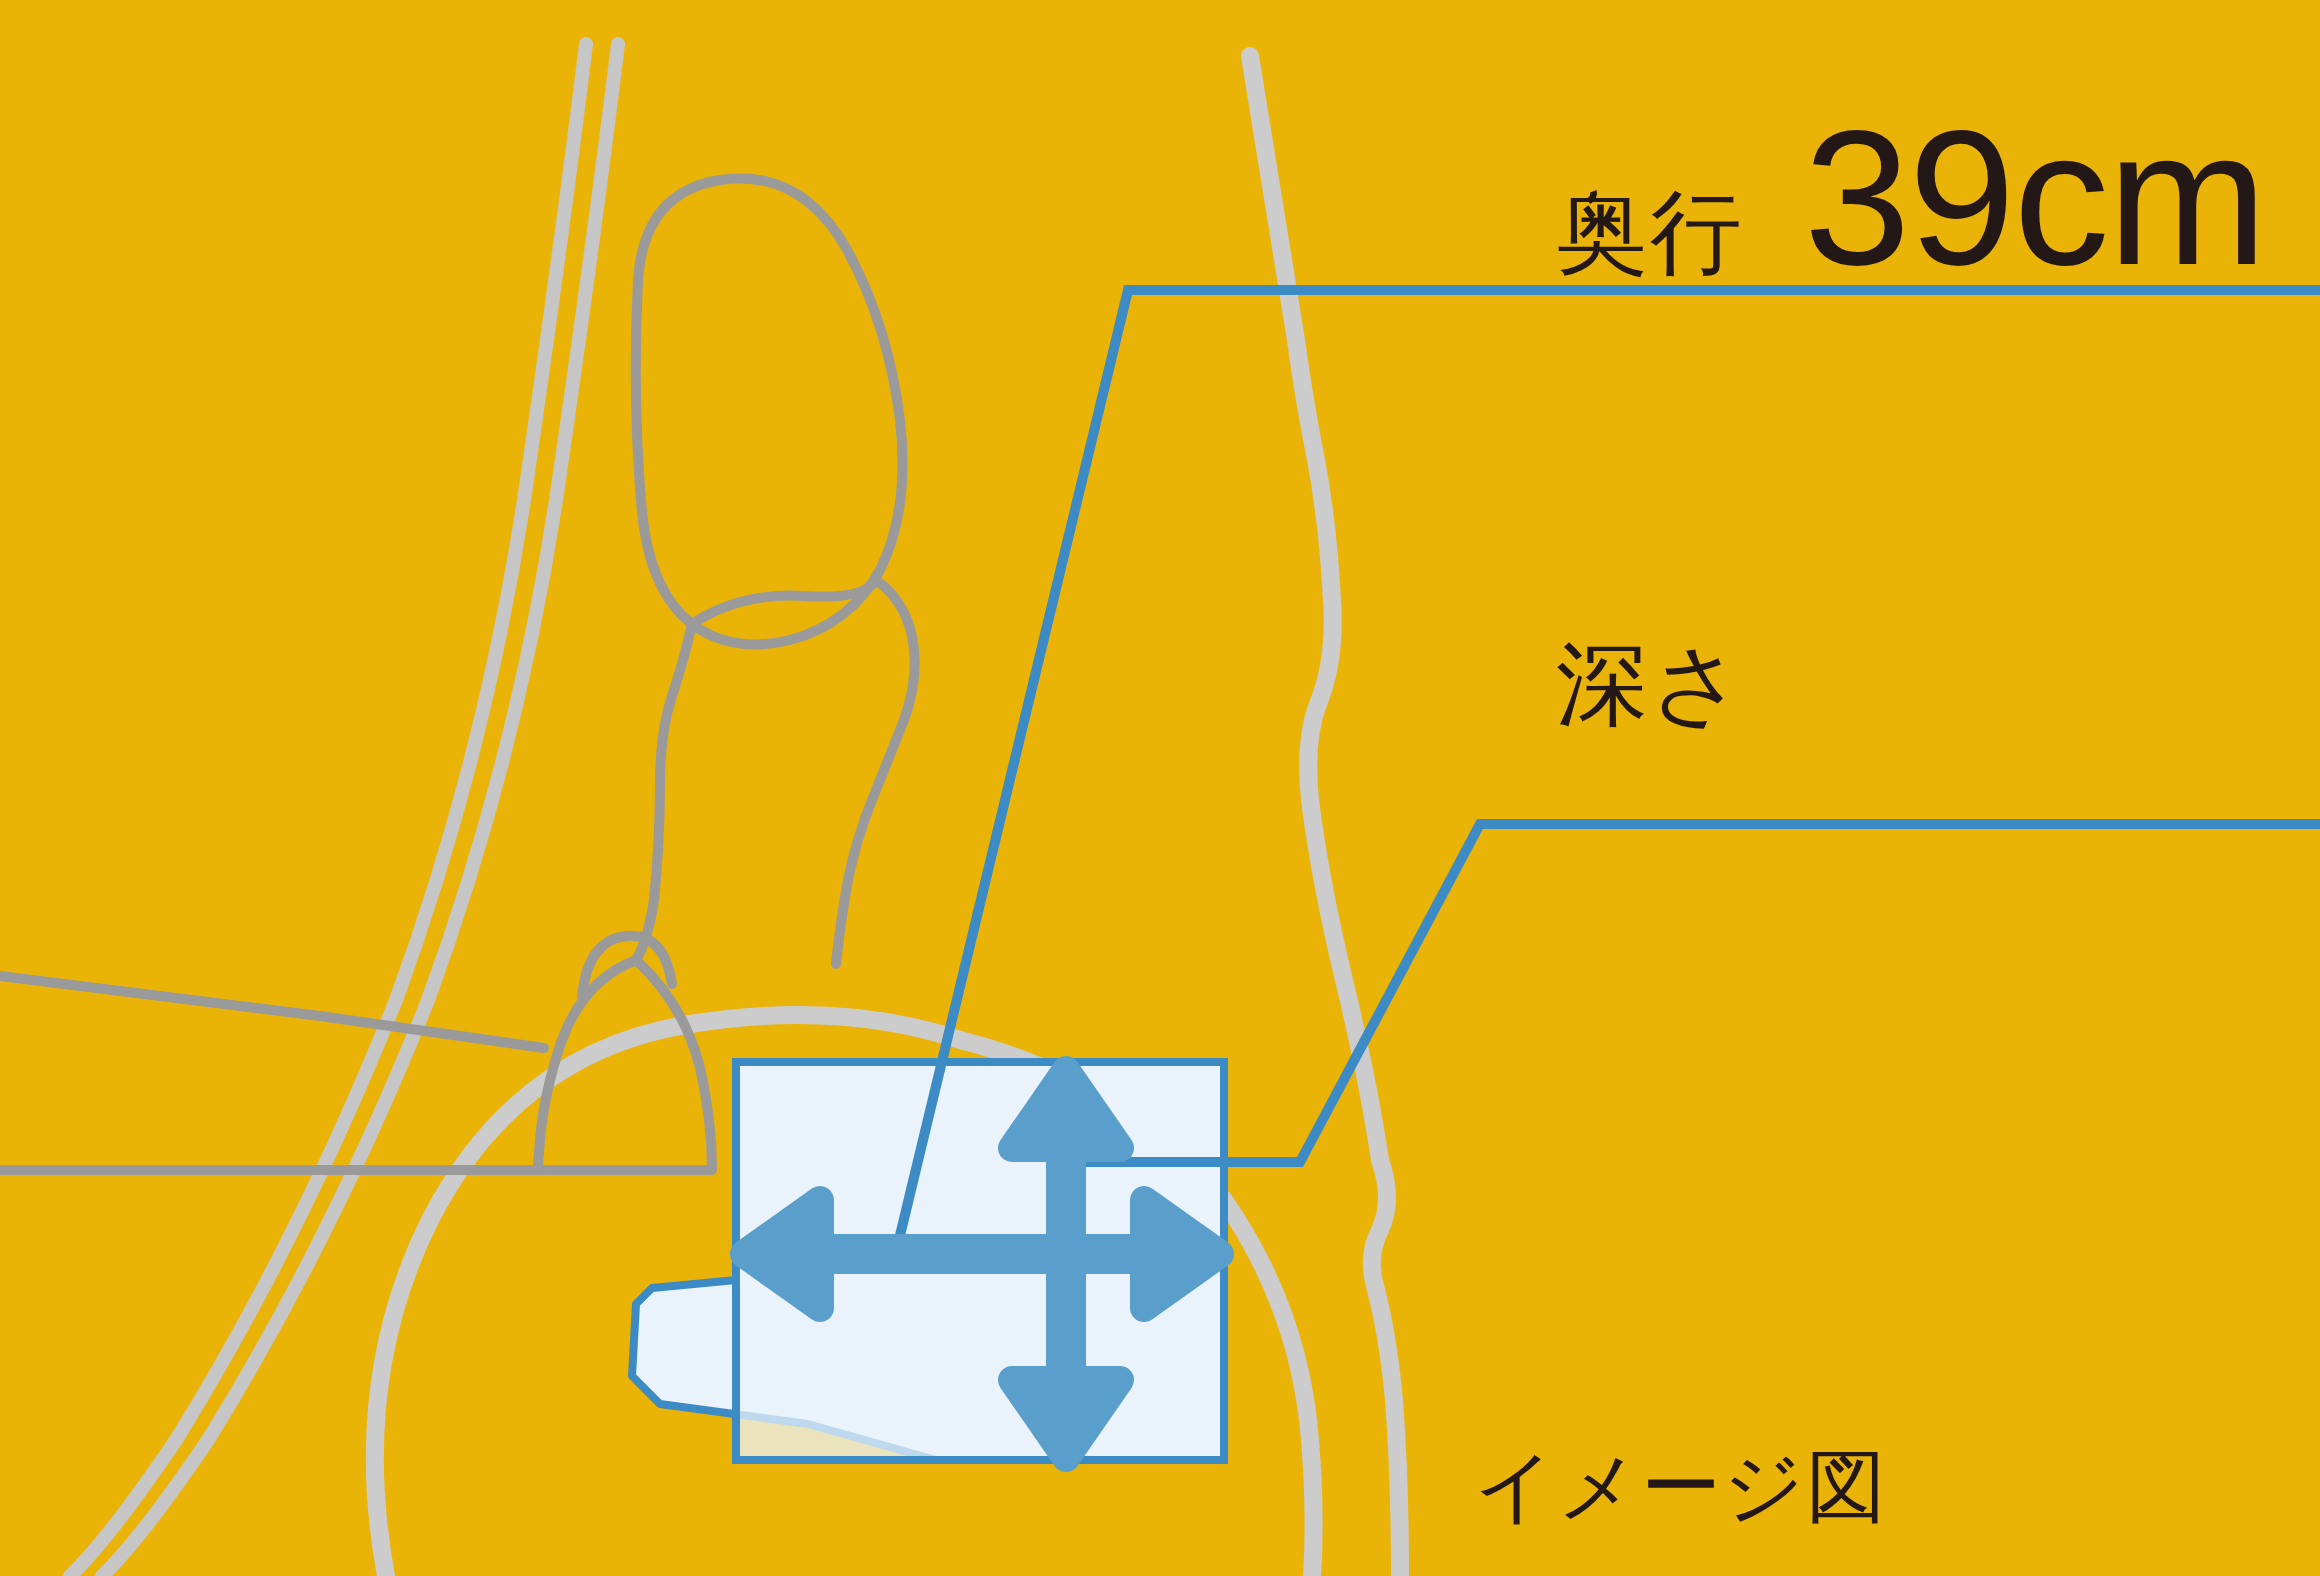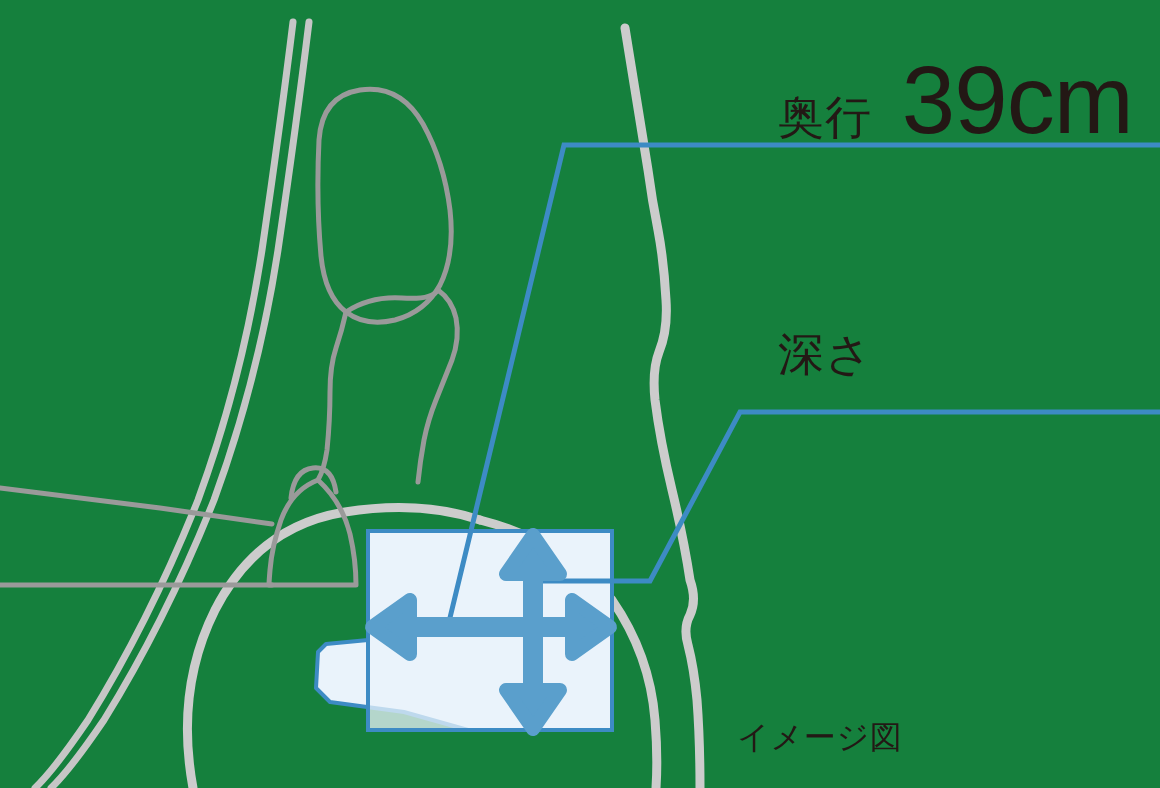--- a/index.html
+++ b/index.html
@@ -7,21 +7,21 @@
     padding: 0;
     background: #ffffff;
   }
   body {
     font-family: "Liberation Sans", "DejaVu Sans", sans-serif;
   }
   #stage {
     position: relative;
     width: 1160px;
     height: 788px;
-    background: #15803d;
+    background: #eab308;
     overflow: hidden;
   }
   #art {
     position: absolute;
     left: 0;
     top: 0;
     width: 1160px;
     height: 788px;
   }
   .label-row {
@@ -44,27 +44,27 @@
     line-height: 1;
     margin-left: 30px;
     text-align: right;
   }
   #label-depth-front {
     left: 778px;
     top: 52px;
   }
   #label-depth-down {
     left: 778px;
-    top: 324px;
+    top: 312px;
   }
   #caption {
     position: absolute;
     left: 737px;
     top: 716px;
-    font-size: 32px;
+    font-size: 40px;
     color: #231815;
     letter-spacing: 0.02em;
     white-space: nowrap;
   }
 </style>
 </head>
 <body>
 
 <div id="stage">
 

